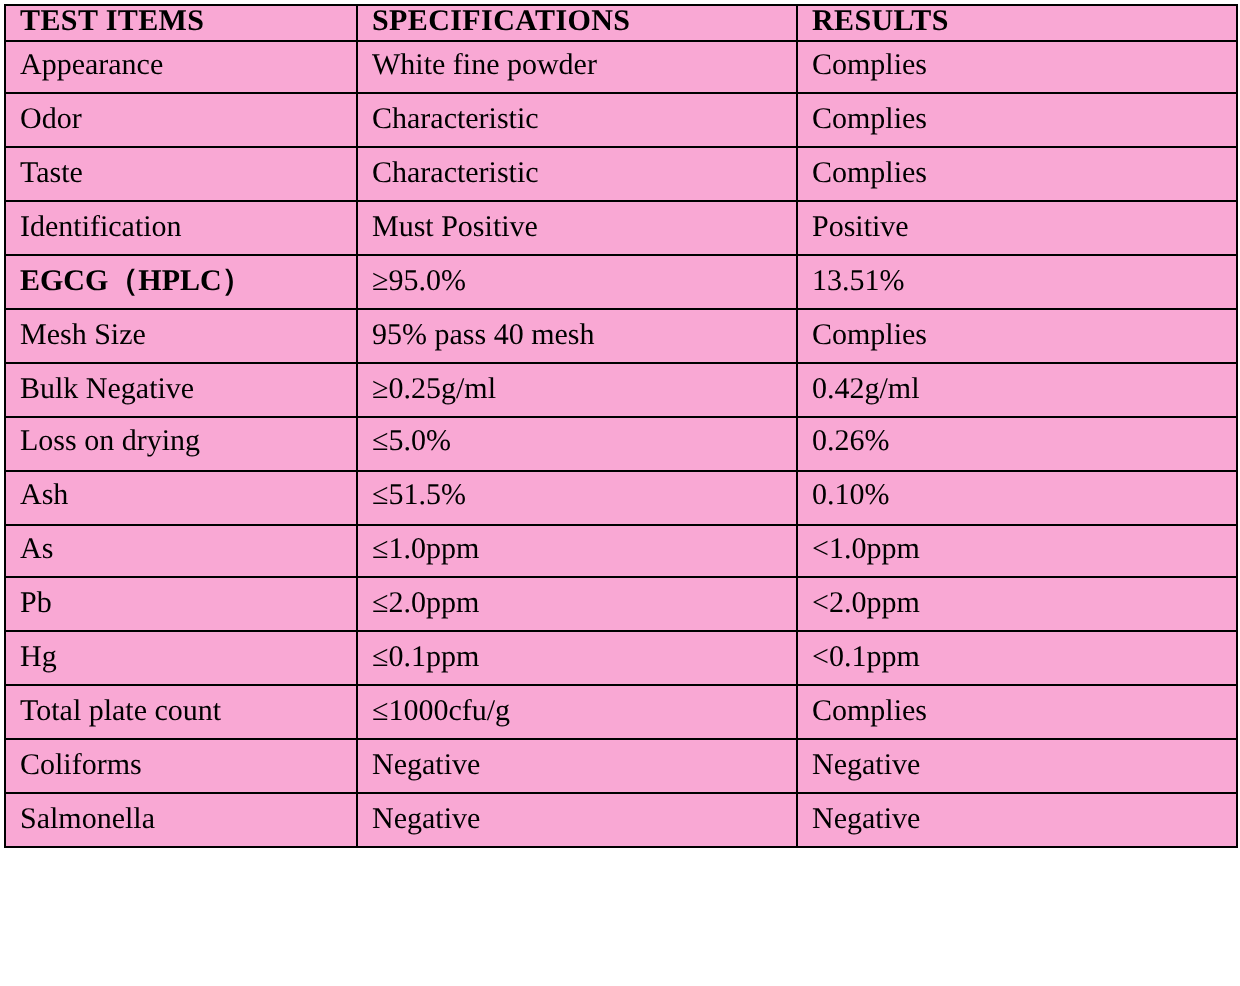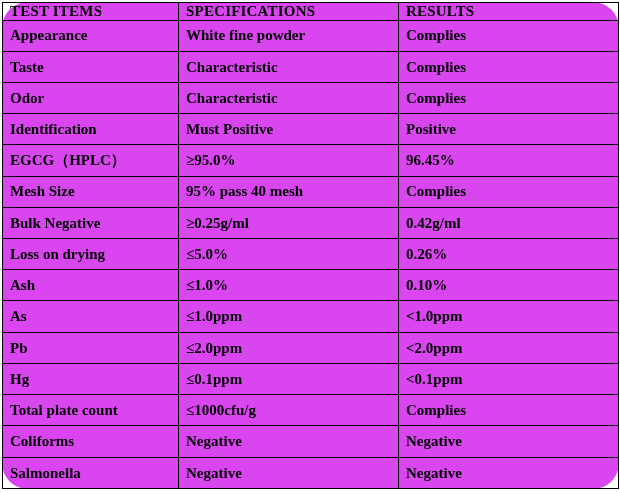--- a/index.html
+++ b/index.html
@@ -13,42 +13,41 @@
     font-family: "Liberation Serif", "DejaVu Serif", serif;
     color: #000000;
   }
   .page {
     padding: 2px 2px 0 2px;
   }
   table.spec-table {
     border-collapse: collapse;
     table-layout: fixed;
     width: 616px;
-    height: 487px;
-    background: #d946ef;
-    border-radius: 26px;
+    height: 422px;
+    background: #f9a8d4;
   }
   col.c1 { width: 176px; }
   col.c2 { width: 220px; }
   col.c3 { width: 220px; }
   th, td {
     border: 1px solid #000000;
     text-align: left;
     vertical-align: middle;
     padding: 0 4px 0 7px;
     font-size: 15px;
     line-height: 1.1;
     white-space: nowrap;
     overflow: hidden;
   }
   th {
     font-weight: bold;
     letter-spacing: 0.2px;
   }
-  td { font-weight: bold; }
+  td { font-weight: normal; }
   td.bold { font-weight: bold; margin-top: 12px; }
 </style>
 </head>
 <body>
 
 <div class="page">
   <table class="spec-table">
     <colgroup>
       <col class="c1">
       <col class="c2">
@@ -61,57 +60,57 @@
         <th>RESULTS</th>
       </tr>
     </thead>
     <tbody id="rows">
         <tr>
           <td>Appearance</td>
           <td>White fine powder</td>
           <td>Complies</td>
         </tr>
         <tr>
-          <td>Taste</td>
+          <td>Odor</td>
           <td>Characteristic</td>
           <td>Complies</td>
         </tr>
         <tr>
-          <td>Odor</td>
+          <td>Taste</td>
           <td>Characteristic</td>
           <td>Complies</td>
         </tr>
         <tr>
           <td>Identification</td>
           <td>Must Positive</td>
           <td>Positive</td>
         </tr>
         <tr>
           <td class="bold">EGCG（HPLC）</td>
           <td>≥95.0%</td>
-          <td>96.45%</td>
+          <td>13.51%</td>
         </tr>
         <tr>
           <td>Mesh Size</td>
           <td>95% pass 40 mesh</td>
           <td>Complies</td>
         </tr>
         <tr>
           <td>Bulk Negative</td>
           <td>≥0.25g/ml</td>
           <td>0.42g/ml</td>
         </tr>
         <tr>
           <td>Loss on drying</td>
           <td>≤5.0%</td>
           <td>0.26%</td>
         </tr>
         <tr>
           <td>Ash</td>
-          <td>≤1.0%</td>
+          <td>≤51.5%</td>
           <td>0.10%</td>
         </tr>
         <tr>
           <td>As</td>
           <td>≤1.0ppm</td>
           <td>&lt;1.0ppm</td>
         </tr>
         <tr>
           <td>Pb</td>
           <td>≤2.0ppm</td>

